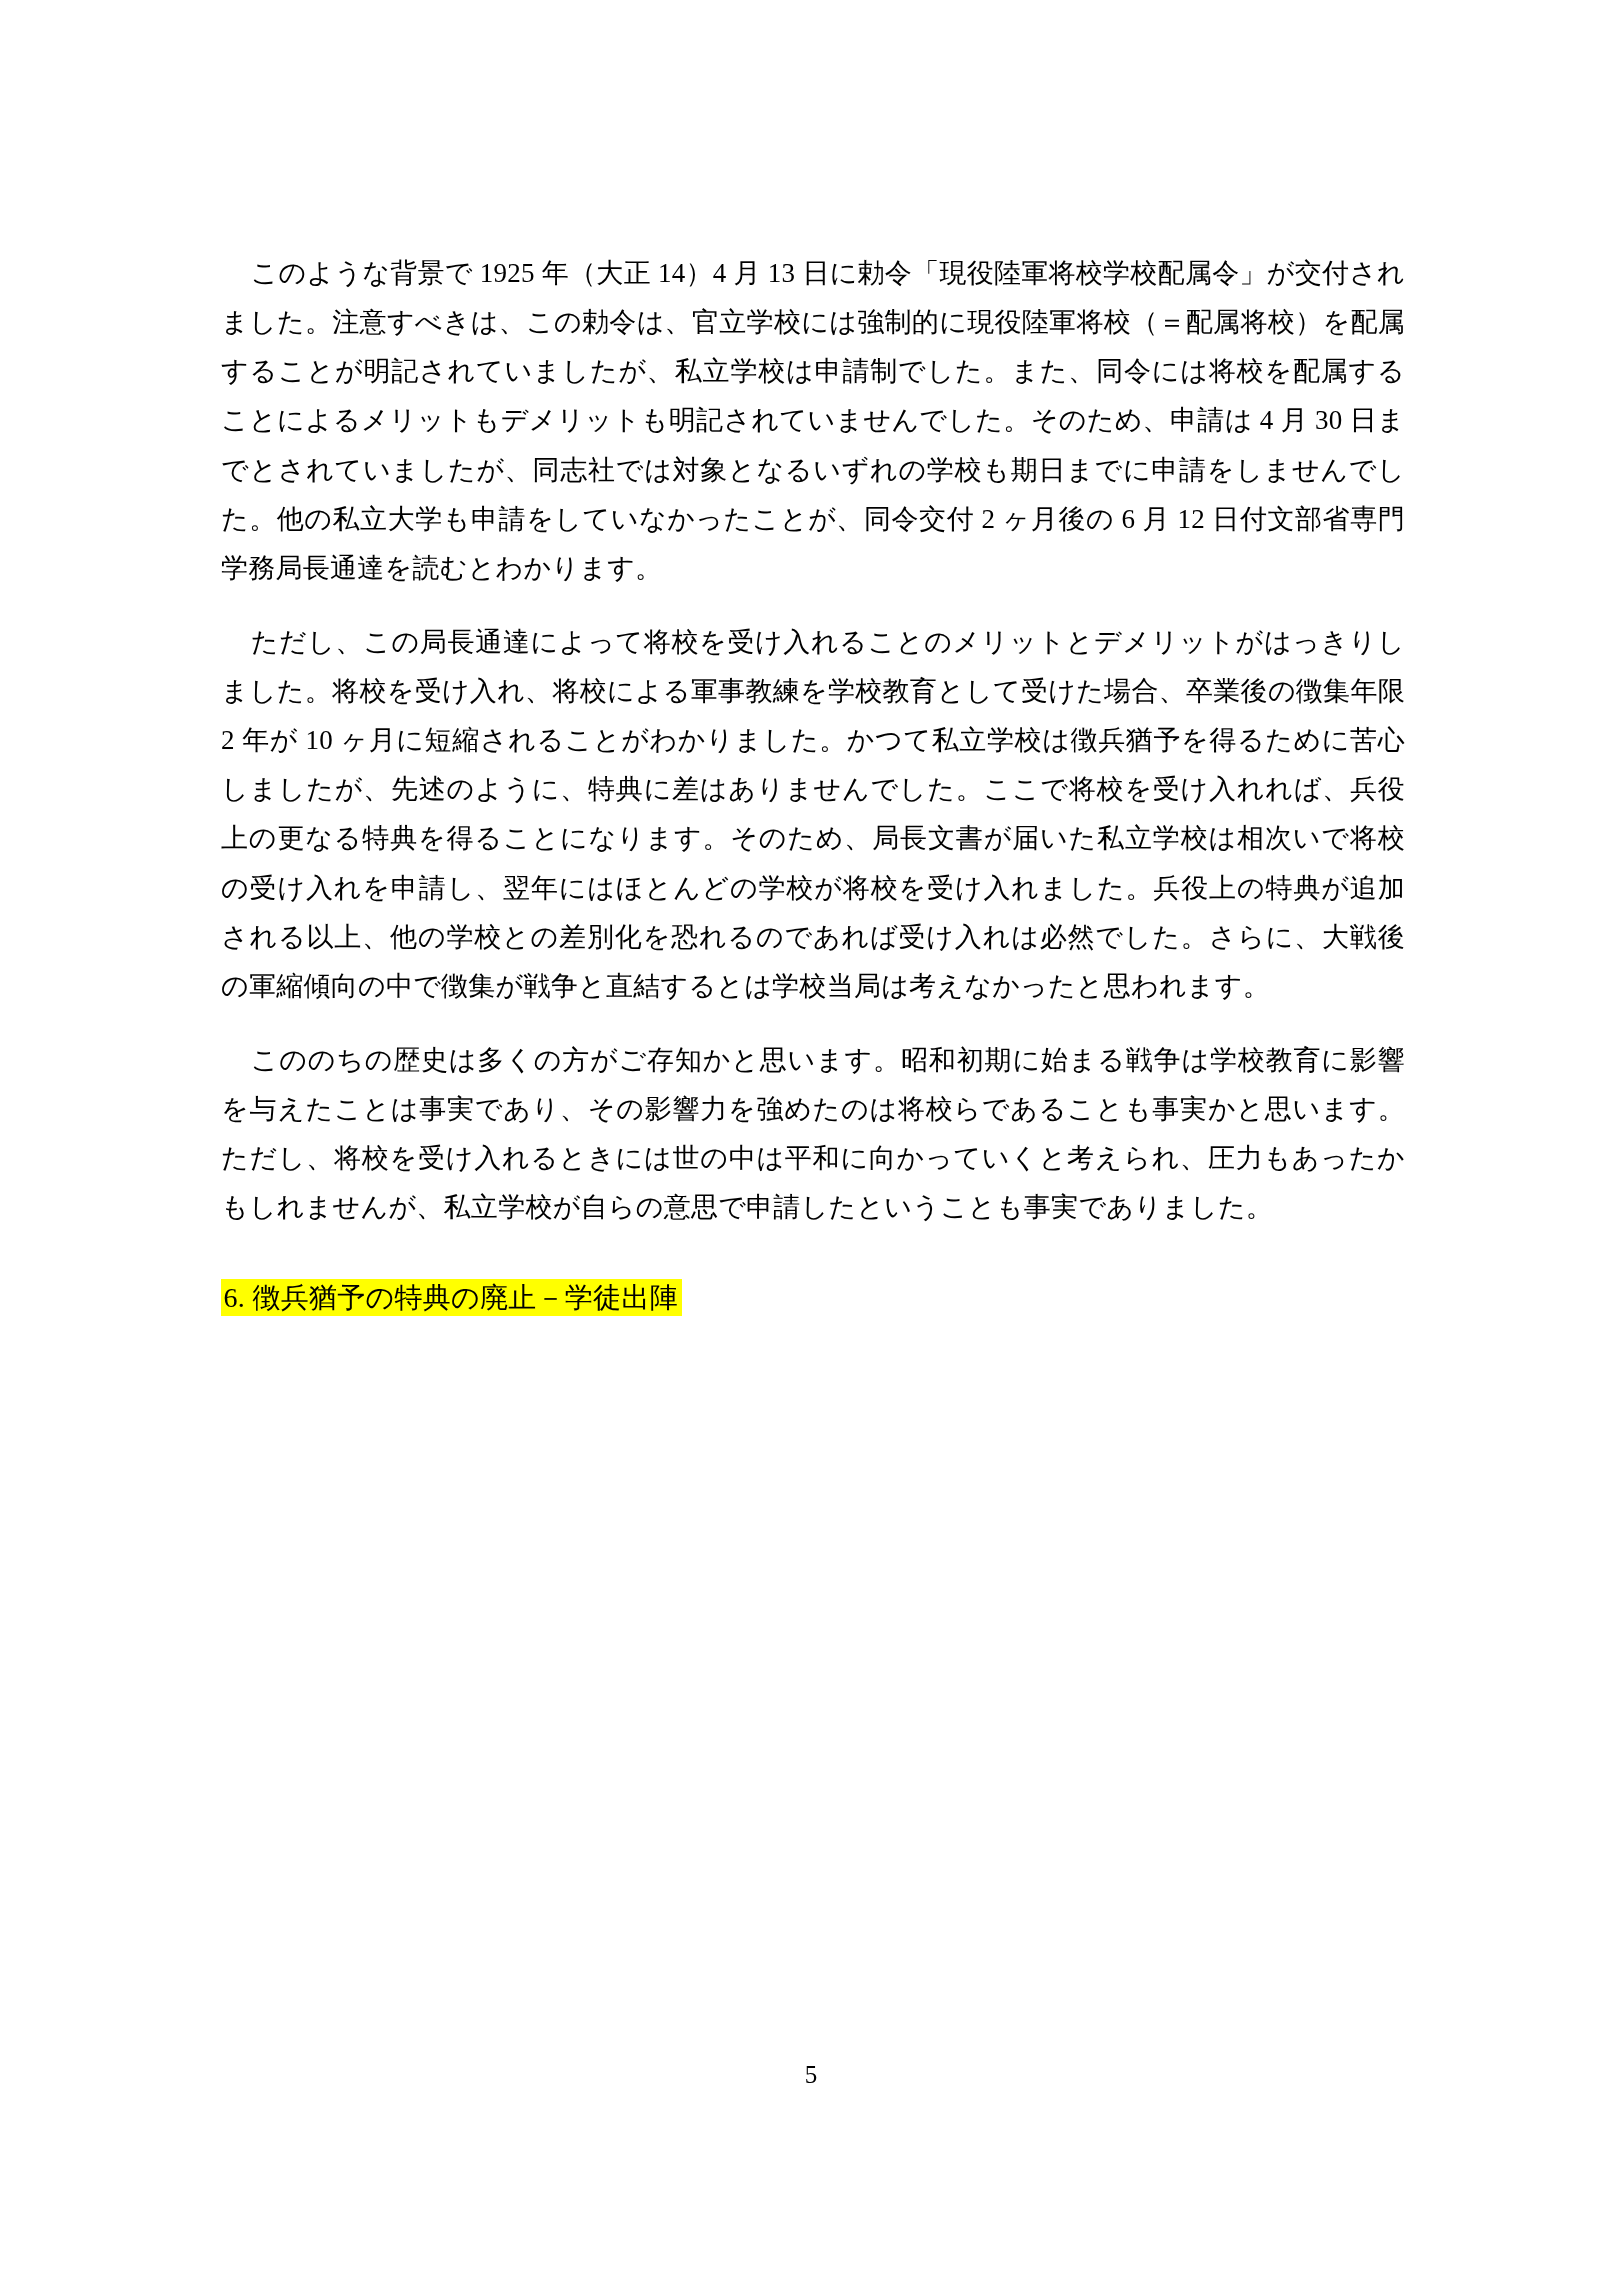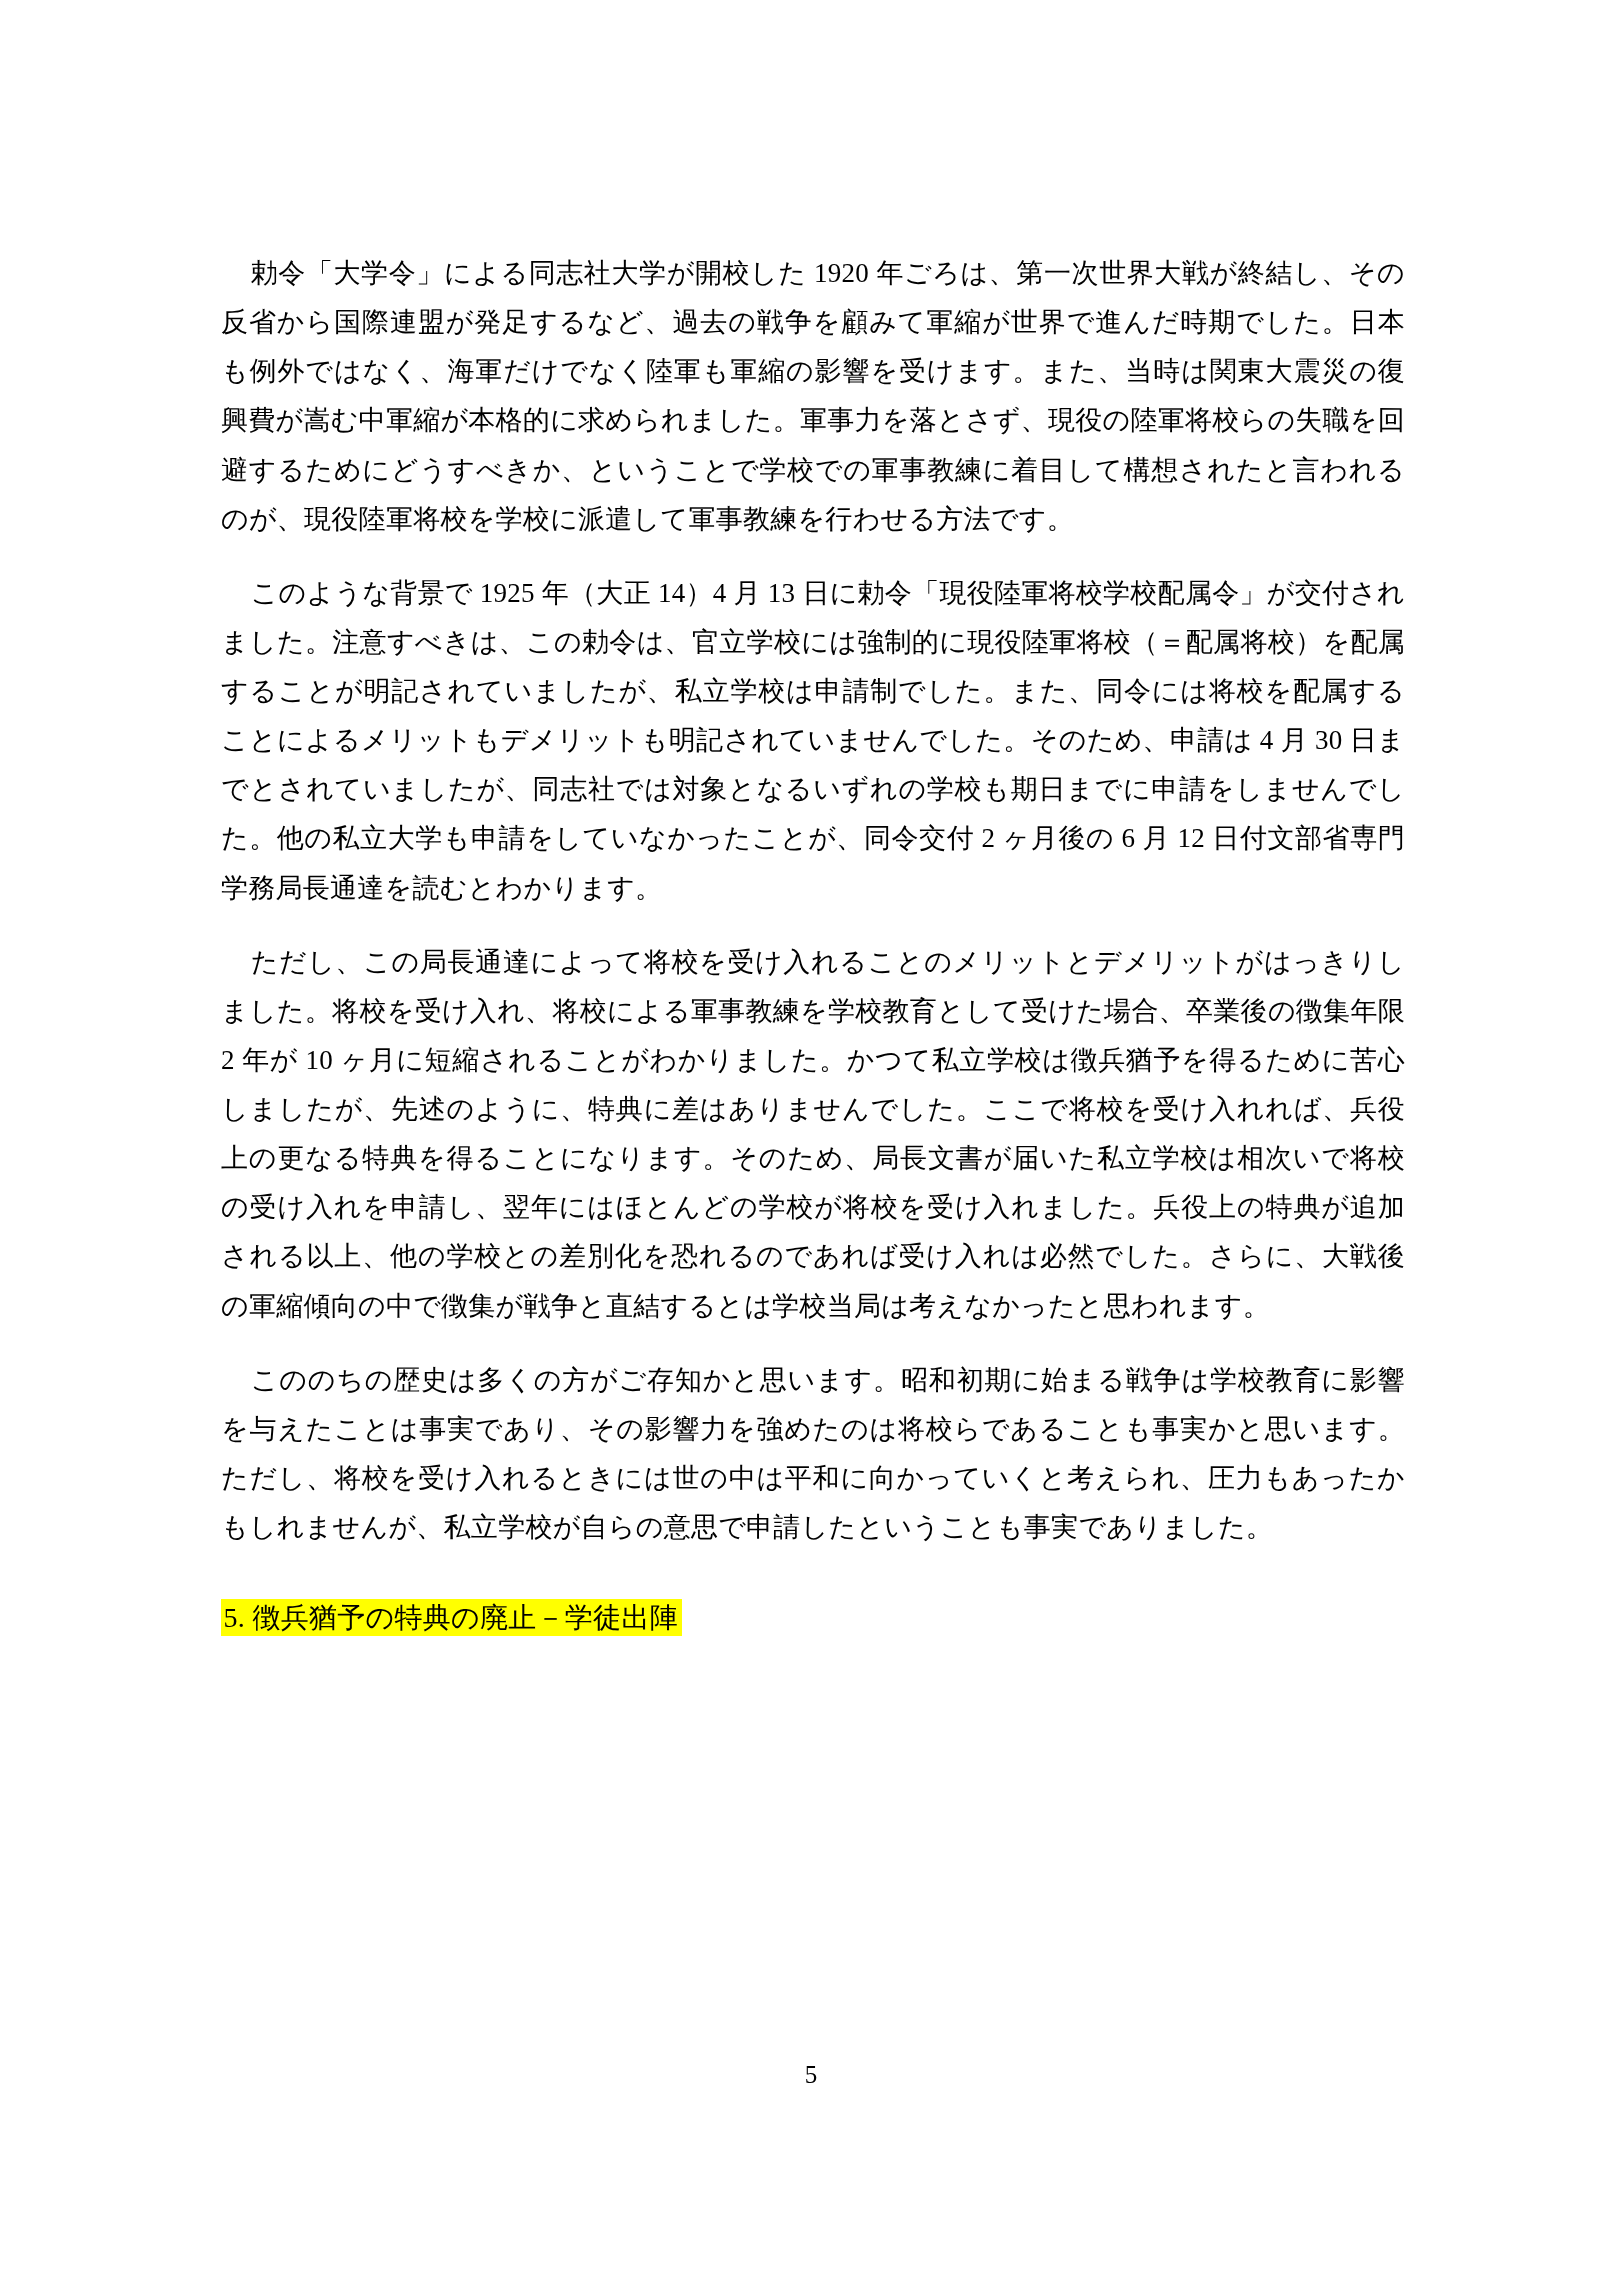--- a/index.html
+++ b/index.html
@@ -60,31 +60,30 @@
     font-size: 25px;
     font-family: "Liberation Serif", "DejaVu Serif", serif;
   }
 </style>
 </head>
 <body>
 
 <div class="page">
   <div class="content">
 
-    <p class="para indent">勅令「大学令」による同志社大学が開校した 1920 年ごろは、第一次世界大戦が終結し、その反省から国際連盟が発足するなど、過去の戦争を顧みて軍縮が世界で進んだ時期でした。日本も例外ではなく、海軍だけでなく陸軍も軍縮の影響を受けます。また、当時は関東大震災の復興費が嵩む中軍縮が本格的に求められました。軍事力を落とさず、現役の陸軍将校らの失職を回避するためにどうすべきか、ということで学校での軍事教練に着目して構想されたと言われるのが、現役陸軍将校を学校に派遣して軍事教練を行わせる方法です。</p>
 
     <p class="para indent">このような背景で 1925 年（大正 14）4 月 13 日に勅令「現役陸軍将校学校配属令」が交付されました。注意すべきは、この勅令は、官立学校には強制的に現役陸軍将校（＝配属将校）を配属することが明記されていましたが、私立学校は申請制でした。また、同令には将校を配属することによるメリットもデメリットも明記されていませんでした。そのため、申請は 4 月 30 日までとされていましたが、同志社では対象となるいずれの学校も期日までに申請をしませんでした。他の私立大学も申請をしていなかったことが、同令交付 2 ヶ月後の 6 月 12 日付文部省専門学務局長通達を読むとわかります。</p>
 
     <p class="para indent">ただし、この局長通達によって将校を受け入れることのメリットとデメリットがはっきりしました。将校を受け入れ、将校による軍事教練を学校教育として受けた場合、卒業後の徴集年限 2 年が 10 ヶ月に短縮されることがわかりました。かつて私立学校は徴兵猶予を得るために苦心しましたが、先述のように、特典に差はありませんでした。ここで将校を受け入れれば、兵役上の更なる特典を得ることになります。そのため、局長文書が届いた私立学校は相次いで将校の受け入れを申請し、翌年にはほとんどの学校が将校を受け入れました。兵役上の特典が追加される以上、他の学校との差別化を恐れるのであれば受け入れは必然でした。さらに、大戦後の軍縮傾向の中で徴集が戦争と直結するとは学校当局は考えなかったと思われます。</p>
 
 
     <p class="para indent">こののちの歴史は多くの方がご存知かと思います。昭和初期に始まる戦争は学校教育に影響を与えたことは事実であり、その影響力を強めたのは将校らであることも事実かと思います。ただし、将校を受け入れるときには世の中は平和に向かっていくと考えられ、圧力もあったかもしれませんが、私立学校が自らの意思で申請したということも事実でありました。</p>
 
     <div class="heading-wrap">
-      <span class="heading">5. 徴兵猶予の特典の廃止－学徒出陣</span>
+      <span class="heading">6. 徴兵猶予の特典の廃止－学徒出陣</span>
     </div>
 
 
   </div>
 
   <div class="page-number">5</div>
 </div>
 
 
 </body></html>

